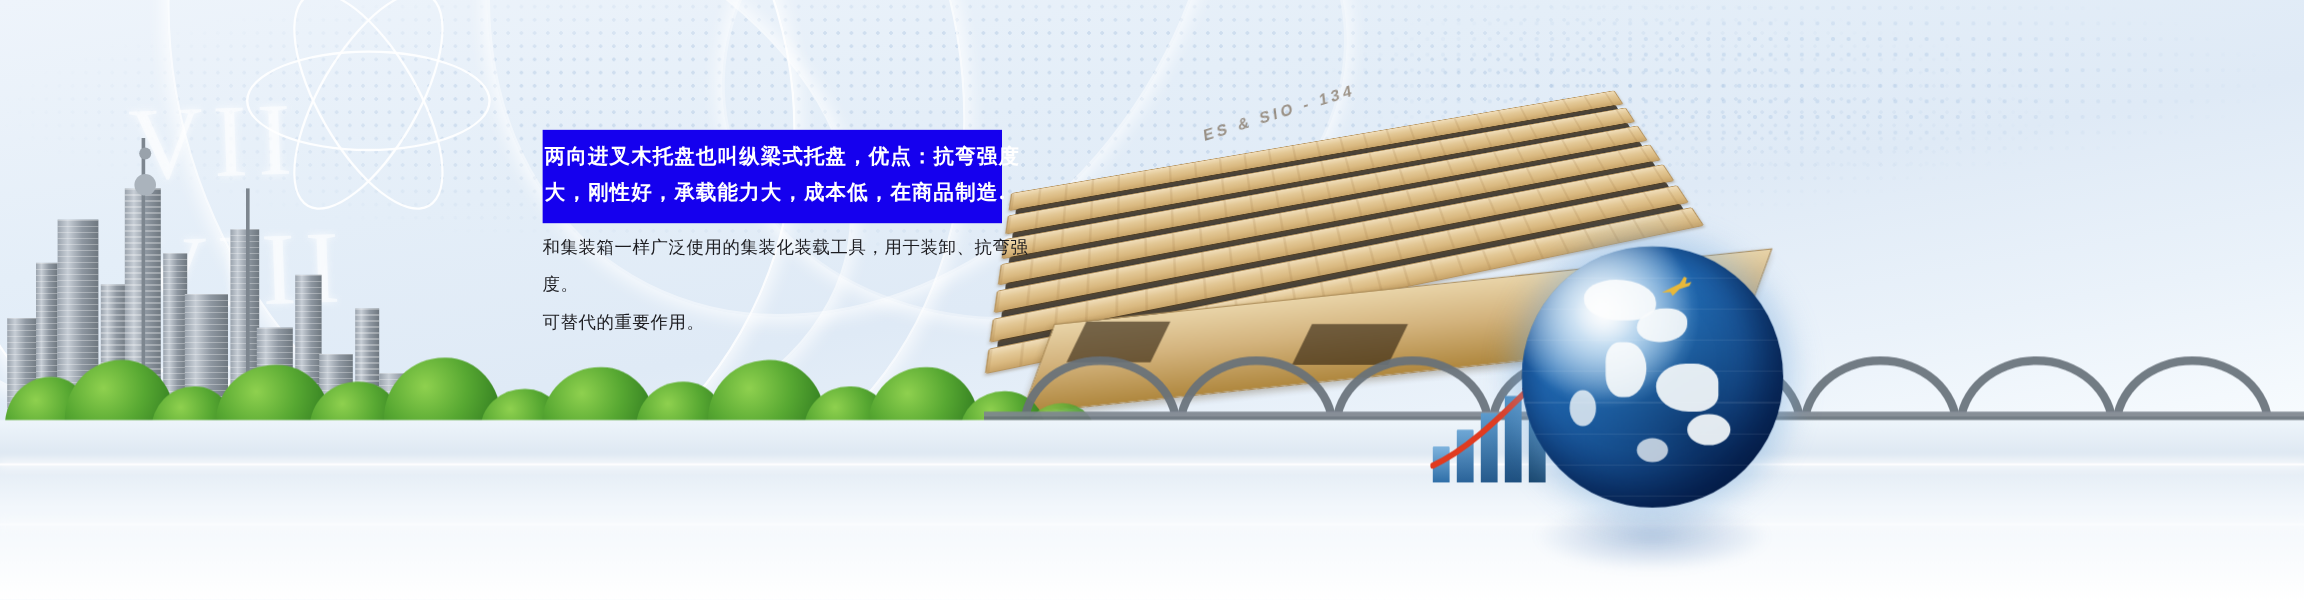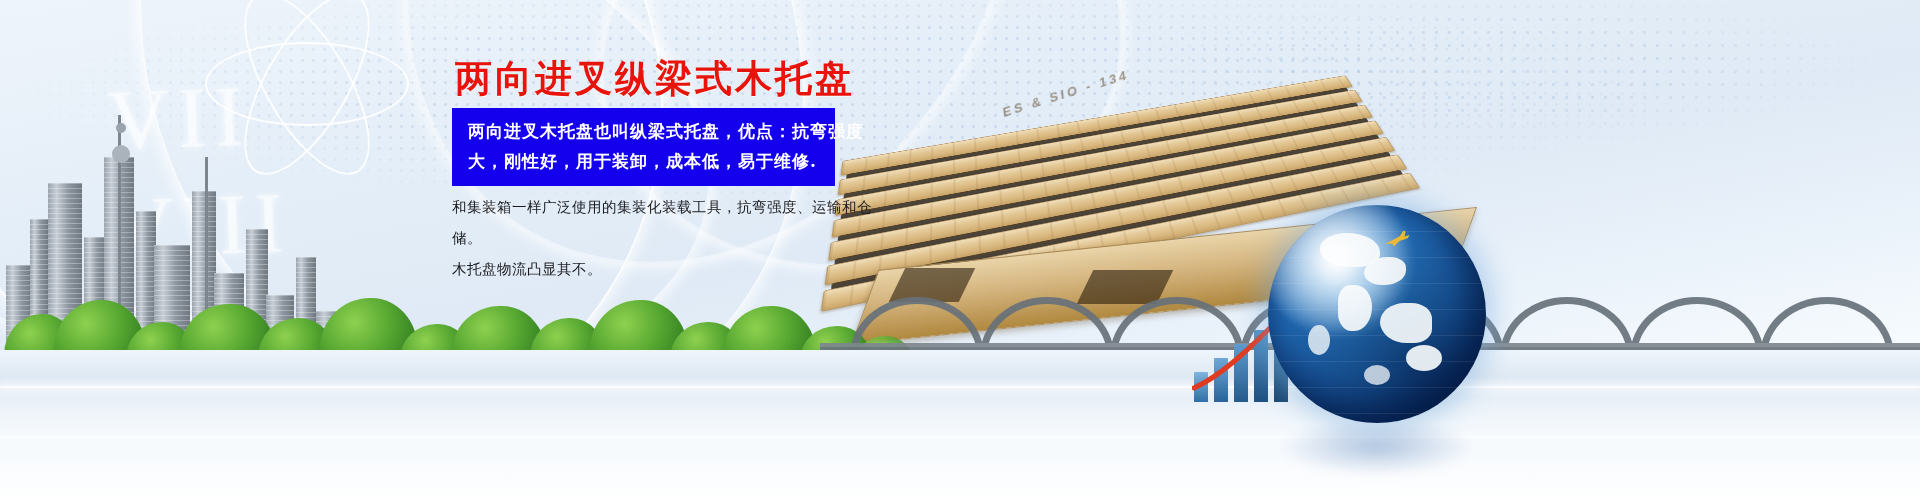--- a/index.html
+++ b/index.html
@@ -181,21 +181,21 @@
   
   .title{
     position:absolute;left:455px;top:54px;
     font-family:"DejaVu Serif","Liberation Serif",serif;
     font-size:37px;font-weight:bold;color:#e8140c;
     letter-spacing:3px;white-space:nowrap;
     text-shadow:0 1px 0 rgba(255,255,255,.65);
   }
   .bluebox{
     position:absolute;left:452px;top:108px;width:383px;
-    background:#1500ee;padding:8px 12px 10px 16px;
+    background:#1500ee;padding:8px 12px 10px 2px;
     box-sizing:border-box;
   }
   .bluebox p{
     margin:0;color:#ffffff;font-size:17px;line-height:30px;
     font-family:"DejaVu Serif","Liberation Serif",serif;
     font-weight:bold;letter-spacing:1px;white-space:nowrap;
   }
   .body{
     position:absolute;left:452px;top:192px;width:420px;
     color:#1c1c20;font-size:14.5px;line-height:31px;
@@ -348,25 +348,24 @@
     <div class="continent" style="left:138px;top:140px;width:36px;height:26px;border-radius:50%;"></div>
     <div class="continent" style="left:40px;top:120px;width:22px;height:30px;border-radius:50%;opacity:.8;"></div>
     <div class="continent" style="left:96px;top:160px;width:26px;height:20px;border-radius:50%;opacity:.75;"></div>
     <div style="position:absolute;left:0;top:0;width:100%;height:100%;border-radius:50%;
                 background:radial-gradient(circle at 30% 24%, rgba(255,255,255,.85) 0%, rgba(255,255,255,0) 34%);"></div>
   </div>
   <svg class="plane" viewBox="0 0 32 16">
     <path d="M1 9 L 20 6 L 26 1 L 28 3 L 25 8 L 31 8 L 28 11 L 18 11 L 10 15 L 9 11 Z" fill="#E8B83A"></path>
   </svg>
 
-  <div class="title">两向进叉纵梁式木托盘</div>
 
   <div class="bluebox">
     <p>两向进叉木托盘也叫纵梁式托盘，优点：抗弯强度</p>
-    <p>大，刚性好，用于装卸，成本低，易于维修.</p>
+    <p>大，刚性好，承载能力大，成本低，在商品制造.</p>
   </div>
 
   <div class="body">
-    <p>和集装箱一样广泛使用的集装化装载工具，抗弯强度、运输和仓储。</p>
-    <p>木托盘物流凸显其不。</p>
+    <p>和集装箱一样广泛使用的集装化装载工具，用于装卸、抗弯强度。</p>
+    <p>可替代的重要作用。</p>
   </div>
 
 </div>
 
 </body></html>

